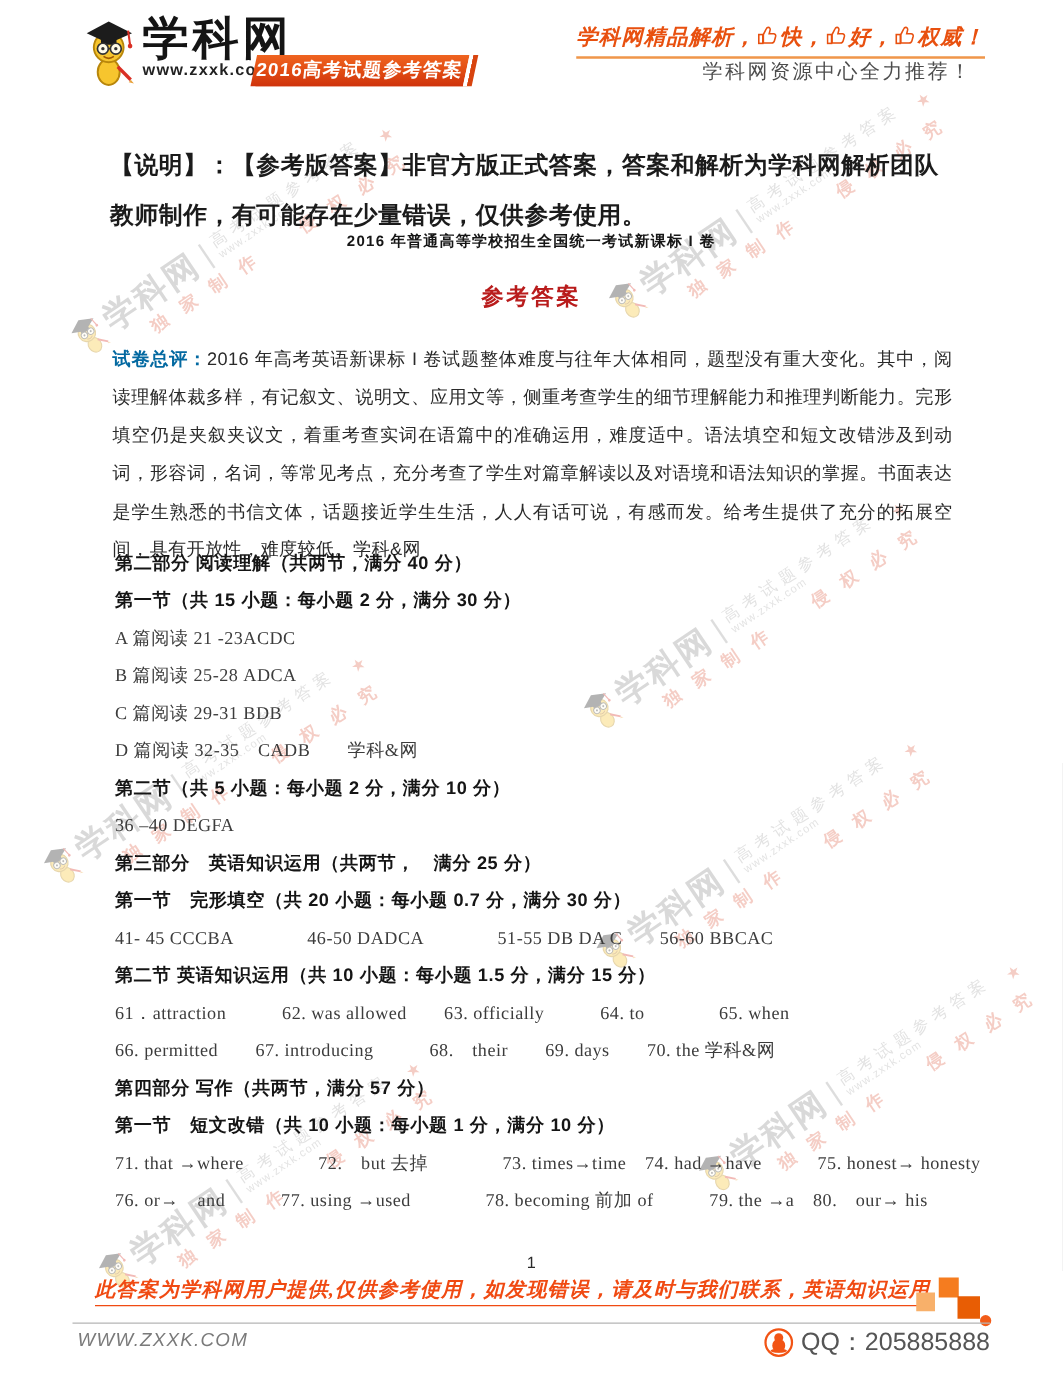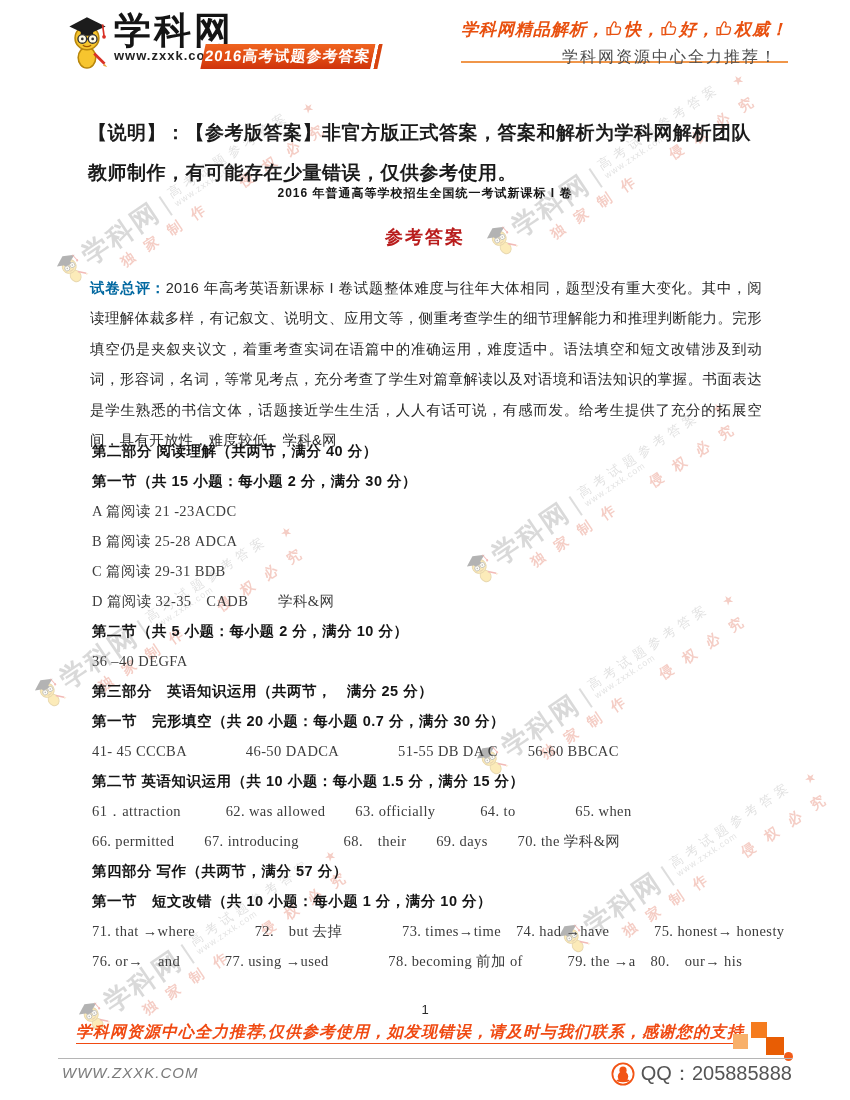--- a/index.html
+++ b/index.html
@@ -33,21 +33,21 @@
   .logo-brand{font-size:37px;font-weight:bold;color:#141414;letter-spacing:3px;line-height:1;}
   .logo-url{font-size:13px;font-weight:bold;color:#222;letter-spacing:1px;margin-top:-1px;}
   .banner{position:absolute;left:203px;top:44px;width:170px;height:25px;
           transform:skewX(-12deg);background:linear-gradient(180deg,#ef6420 0%,#e04a12 55%,#cf330c 100%);
           display:flex;align-items:center;justify-content:center;
           border-right:3px solid #fff;box-shadow:4px 0 0 #d8440f;}
   .banner span{font-size:15px;font-weight:bold;color:#fff;letter-spacing:1px;transform:skewX(6deg);}
   .slogan{position:absolute;right:62px;top:18px;text-align:center;
           font-family:"Liberation Serif", serif;font-style:italic;font-weight:bold;
           font-size:17px;color:#e8500f;letter-spacing:1px;
-          border-bottom:2px solid #f0964a;padding-bottom:20px;}
+          border-bottom:2px solid #f0964a;padding-bottom:4px;}
   .slogan .thumb{display:inline-block;width:17px;height:17px;vertical-align:-2px;margin:0 1px;}
   .subslogan{position:absolute;right:72px;top:47px;font-size:16px;color:#4d4d4d;letter-spacing:2px;font-family:Liberation Serif, serif;}
   
   .notice{position:absolute;left:88px;top:94px;width:664px;font-size:19px;font-weight:600;
           color:#1b1b1b;line-height:40px;letter-spacing:.5px;}
   .title-main{position:absolute;left:0;top:185px;width:850px;text-align:center;
               font-size:12px;font-weight:bold;color:#161616;letter-spacing:1px;}
   .title-sub{position:absolute;left:0;top:225px;width:850px;text-align:center;
              font-size:18px;font-weight:bold;color:#b91c1c;letter-spacing:2px;}
   .overview{position:absolute;left:90px;top:258px;width:672px;font-size:14.5px;color:#2a2a2a;
@@ -286,21 +286,21 @@
       <p class="line bold"><span>第二节 英语知识运用（共 10 小题：每小题 1.5 分，满分 15 分）</span></p>
       <p class="line answer"><span>61．attraction　　　62. was allowed　　63. officially　　　64. to　　　　65. when</span></p>
       <p class="line answer"><span>66. permitted　　67. introducing　　　68.　their　　69. days　　70. the 学科&amp;网</span></p>
       <p class="line bold"><span>第四部分 写作（共两节，满分 57 分）</span></p>
       <p class="line bold"><span>第一节　短文改错（共 10 小题：每小题 1 分，满分 10 分）</span></p>
       <p class="line answer"><span>71. that →where　　　　72.　but 去掉　　　　73. times→time　74. had →have　　　75. honest→ honesty</span></p>
       <p class="line answer"><span>76. or→　and　　　77. using →used　　　　78. becoming 前加 of　　　79. the →a　80.　our→ his</span></p>
     </div>
 
   <div class="pageno">1</div>
-  <div class="footer-notice"><span>学科网资源中心全力推荐,仅供参考使用，如发现错误，请及时与我们联系，感谢您的支持</span></div>
+  <div class="footer-notice"><span>此答案为学科网用户提供,仅供参考使用，如发现错误，请及时与我们联系，英语知识运用</span></div>
   <div class="sq sq1"></div>
   <div class="sq sq2"></div>
   <div class="sq sq3"></div>
   <div class="sq sq4"></div>
   <div class="footer-line"></div>
   <div class="footer-site">WWW.ZXXK.COM</div>
   <div class="footer-qq">
     <svg class="qq-icon">
         <use href="#qq"></use>
       </svg>

